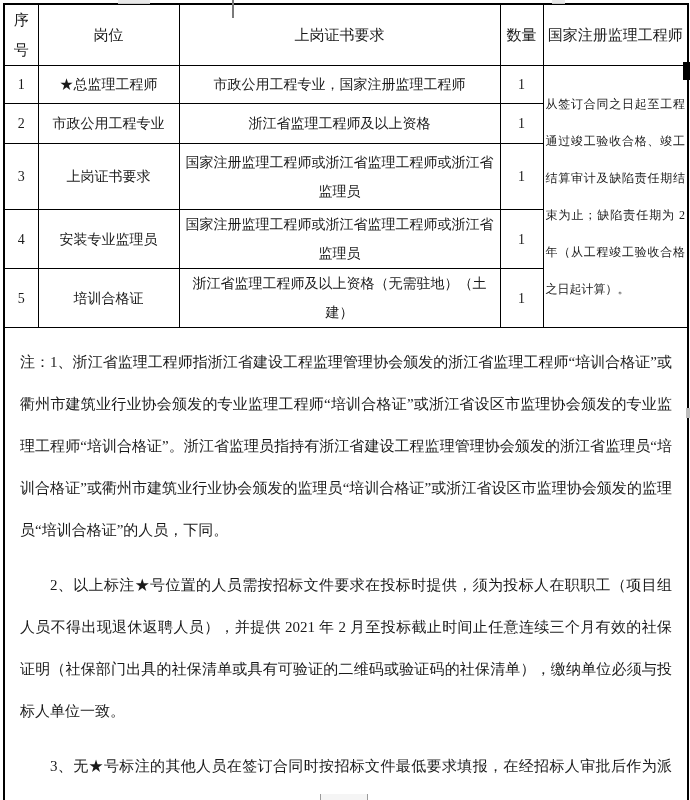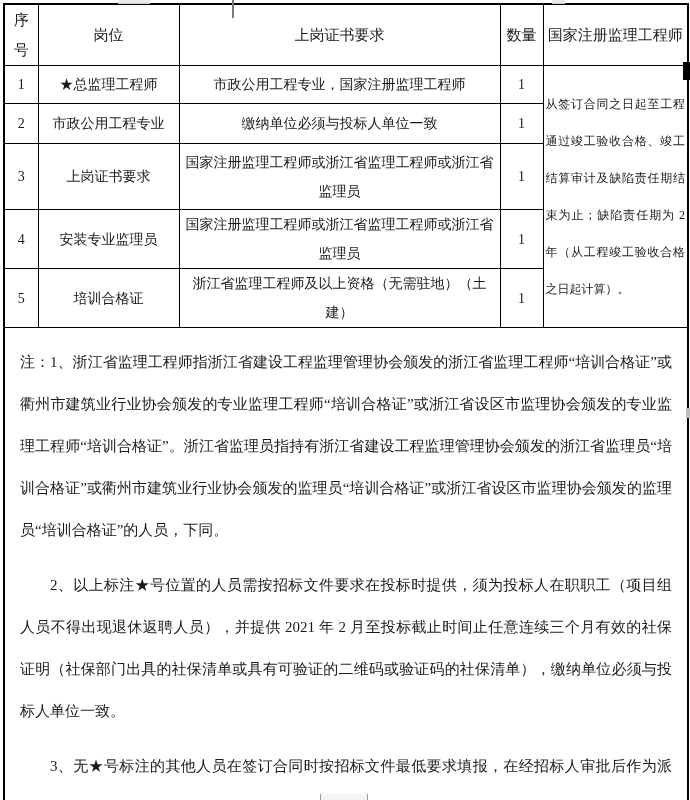--- a/index.html
+++ b/index.html
@@ -71,21 +71,21 @@
       <td class="cell-center">1</td>
       <td class="cell-center">★总监理工程师</td>
       <td class="cell-center">市政公用工程专业，国家注册监理工程师</td>
       <td class="cell-center">1</td>
       <td class="service-cell" rowspan="5">从签订合同之日起至工程通过竣工验收合格、竣工结算审计及缺陷责任期结束为止；缺陷责任期为 2 年（从工程竣工验收合格之日起计算）。</td>
     </tr>
 
     <tr style="height:40px">
       <td class="cell-center">2</td>
       <td class="cell-center">市政公用工程专业</td>
-      <td class="cell-center">缴纳单位必须与投标人单位一致</td>
+      <td class="cell-center">浙江省监理工程师及以上资格</td>
       <td class="cell-center">1</td>
     </tr>
 
     <tr style="height:66px">
       <td class="cell-center">3</td>
       <td class="cell-center">上岗证书要求</td>
       <td class="cell-center">国家注册监理工程师或浙江省监理工程师或浙江省监理员</td>
       <td class="cell-center">1</td>
     </tr>
 

